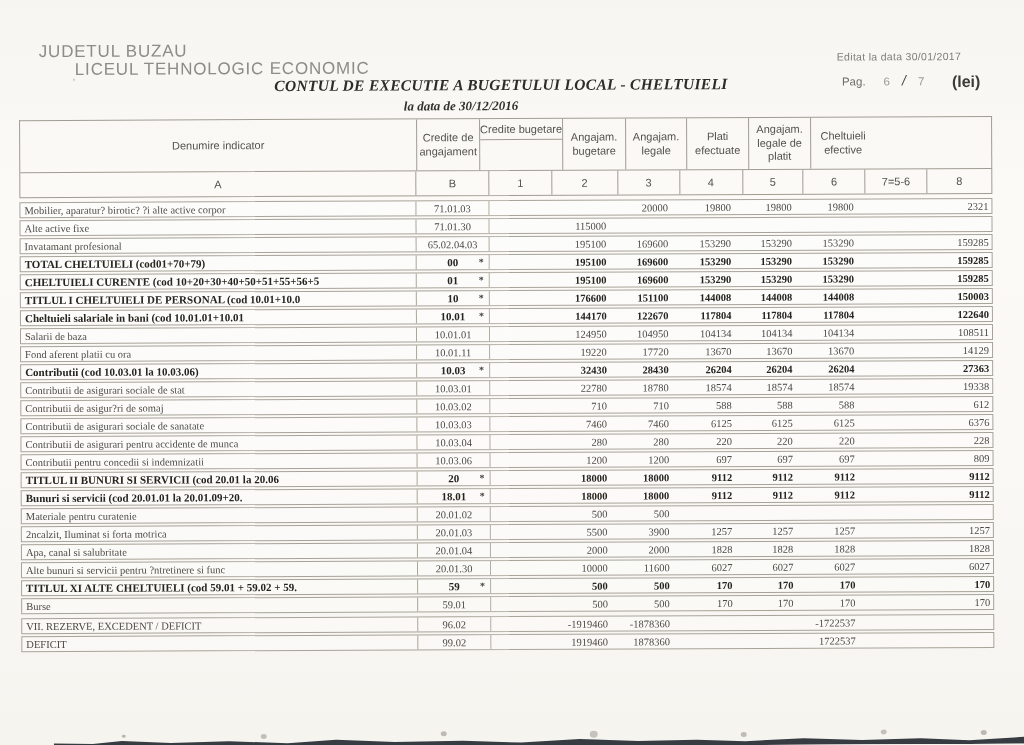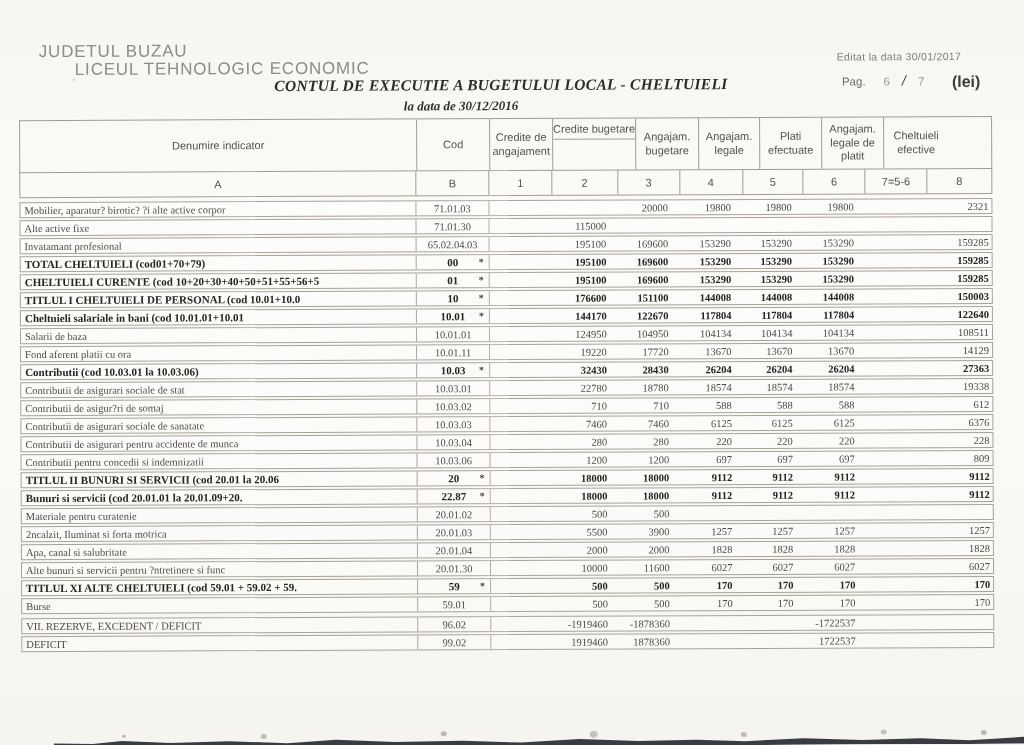--- a/index.html
+++ b/index.html
@@ -98,21 +98,20 @@
     <span class="pnum">6</span>
     <span class="psep">/</span>
     <span class="pnum2">7</span>
   </div>
   <div class="lei">(lei)</div>
 
   <div class="table-wrap">
 
     <div class="thead">
       <div class="hc w-name">Denumire indicator</div>
-      <div class="hc w-cod">Cod</div>
       <div class="hc w-ca">Credite de angajament</div>
       <div class="cb-group">
         <div class="cb-top">Credite bugetare</div>
       </div>
       <div class="hc w-ab">Angajam. bugetare</div>
       <div class="hc w-al">Angajam. legale</div>
       <div class="hc w-pe">Plati efectuate</div>
       <div class="hc w-alp">Angajam. legale de platit</div>
       <div class="hc w-ce">Cheltuieli efective</div>
     </div>
@@ -367,21 +366,21 @@
     <div class="c num w-def">18000</div>
     <div class="c num w-ab">9112</div>
     <div class="c num w-al">9112</div>
     <div class="c num w-pe">9112</div>
     <div class="c num w-alp"></div>
     <div class="c num ce w-ce">9112</div>
   </div>
         <div class="trow bold">
     <div class="c name">Bunuri si servicii  (cod 20.01.01 la 20.01.09+20.</div>
     <div class="c cod">
-      <span>22.87</span>
+      <span>18.01</span>
       <span class="star">*</span>
     </div>
     <div class="c num w-ca"></div>
     <div class="c num w-init">18000</div>
     <div class="c num w-def">18000</div>
     <div class="c num w-ab">9112</div>
     <div class="c num w-al">9112</div>
     <div class="c num w-pe">9112</div>
     <div class="c num w-alp"></div>
     <div class="c num ce w-ce">9112</div>

